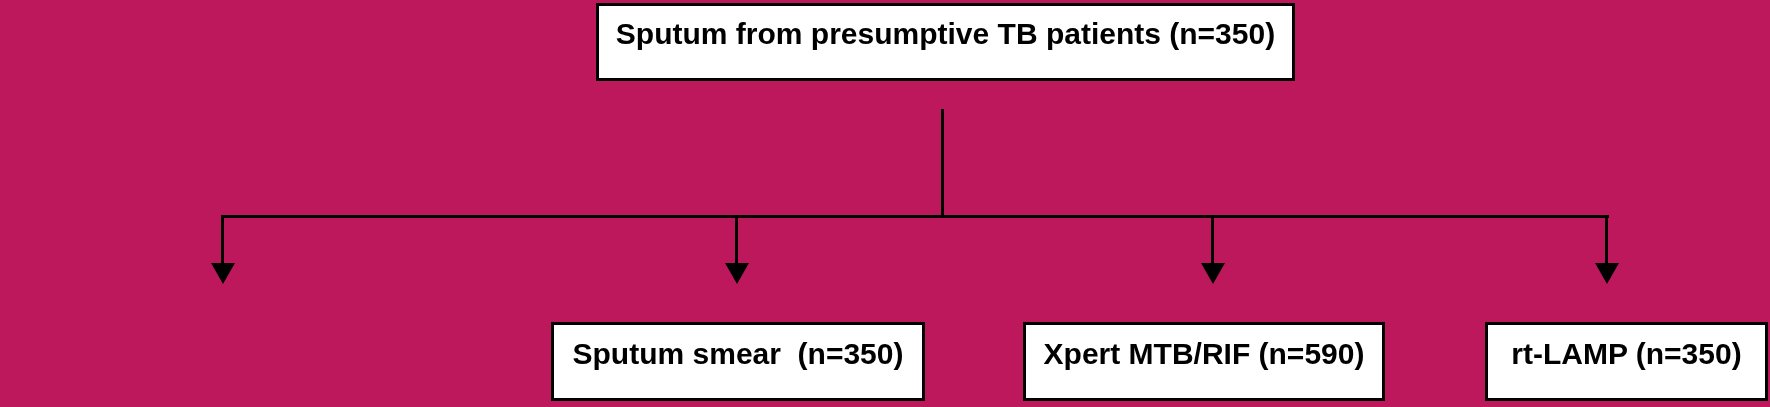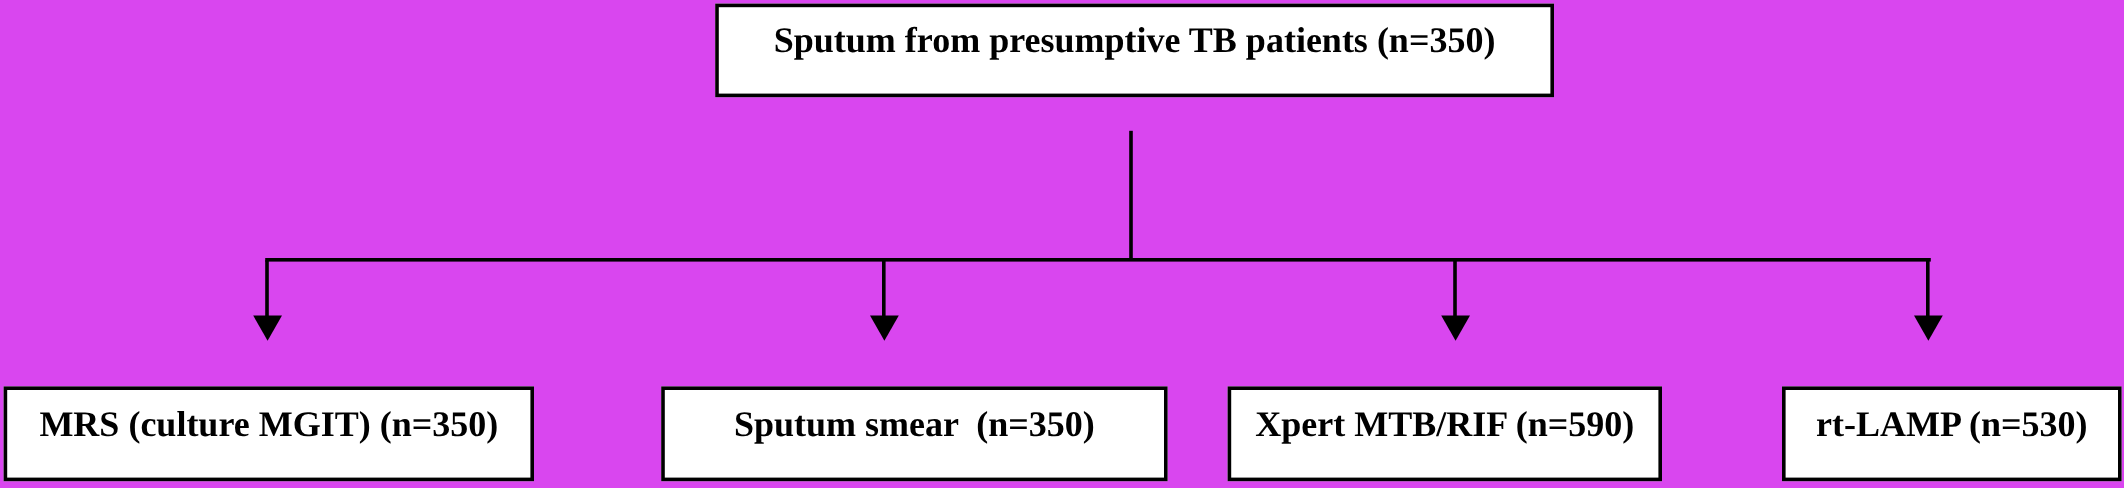--- a/index.html
+++ b/index.html
@@ -4,22 +4,22 @@
 <style>
   html, body {
     margin: 0;
     padding: 0;
     background: #ffffff;
   }
   .canvas {
     position: relative;
     width: 1770px;
     height: 407px;
-    background: #d946ef;
-    font-family: Liberation Serif, serif;
+    background: #be185d;
+    font-family: Liberation Sans, sans-serif;
     overflow: hidden;
   }
   .node {
     position: absolute;
     box-sizing: border-box;
     border: 3px solid #000000;
     background: #ffffff;
     display: flex;
     align-items: center;
     justify-content: center;
@@ -28,21 +28,21 @@
     position: relative;
     top: -8px;
     font-weight: bold;
     font-size: 30px;
     color: #000000;
     white-space: pre;
     text-align: center;
   }
   .root-node   { left: 596px;  top: 3px;   width: 699px; height: 78px; }
   .branch-1    { left: 3px;    top: 322px; width: 442px; height: 79px; }
-  .branch-2    { left: 551px;  top: 322px; width: 422px; height: 79px; }
+  .branch-2    { left: 551px;  top: 322px; width: 374px; height: 79px; }
   .branch-3    { left: 1023px; top: 322px; width: 362px; height: 79px; }
   .branch-4    { left: 1485px; top: 322px; width: 283px; height: 79px; }
 
   .line {
     position: absolute;
     background: #000000;
   }
   .root-stem   { left: 941px;  top: 109px; width: 3px;    height: 107px; }
   .h-line      { left: 221px;  top: 215px; width: 1388px; height: 3px;   }
   .stem        { top: 217px;   width: 3px; height: 47px; }
@@ -82,29 +82,26 @@
 
   <div class="line stem stem-2"></div>
   <div class="arrowhead head-2"></div>
 
   <div class="line stem stem-3"></div>
   <div class="arrowhead head-3"></div>
 
   <div class="line stem stem-4"></div>
   <div class="arrowhead head-4"></div>
 
-  <div class="node branch-1">
-    <span class="label">MRS (culture MGIT) (n=350)</span>
-  </div>
 
   <div class="node branch-2">
     <span class="label">Sputum smear  (n=350)</span>
   </div>
 
   <div class="node branch-3">
     <span class="label">Xpert MTB/RIF (n=590)</span>
   </div>
 
   <div class="node branch-4">
-    <span class="label">rt-LAMP (n=530)</span>
+    <span class="label">rt-LAMP (n=350)</span>
   </div>
 
 </div>
 
 </body></html>

